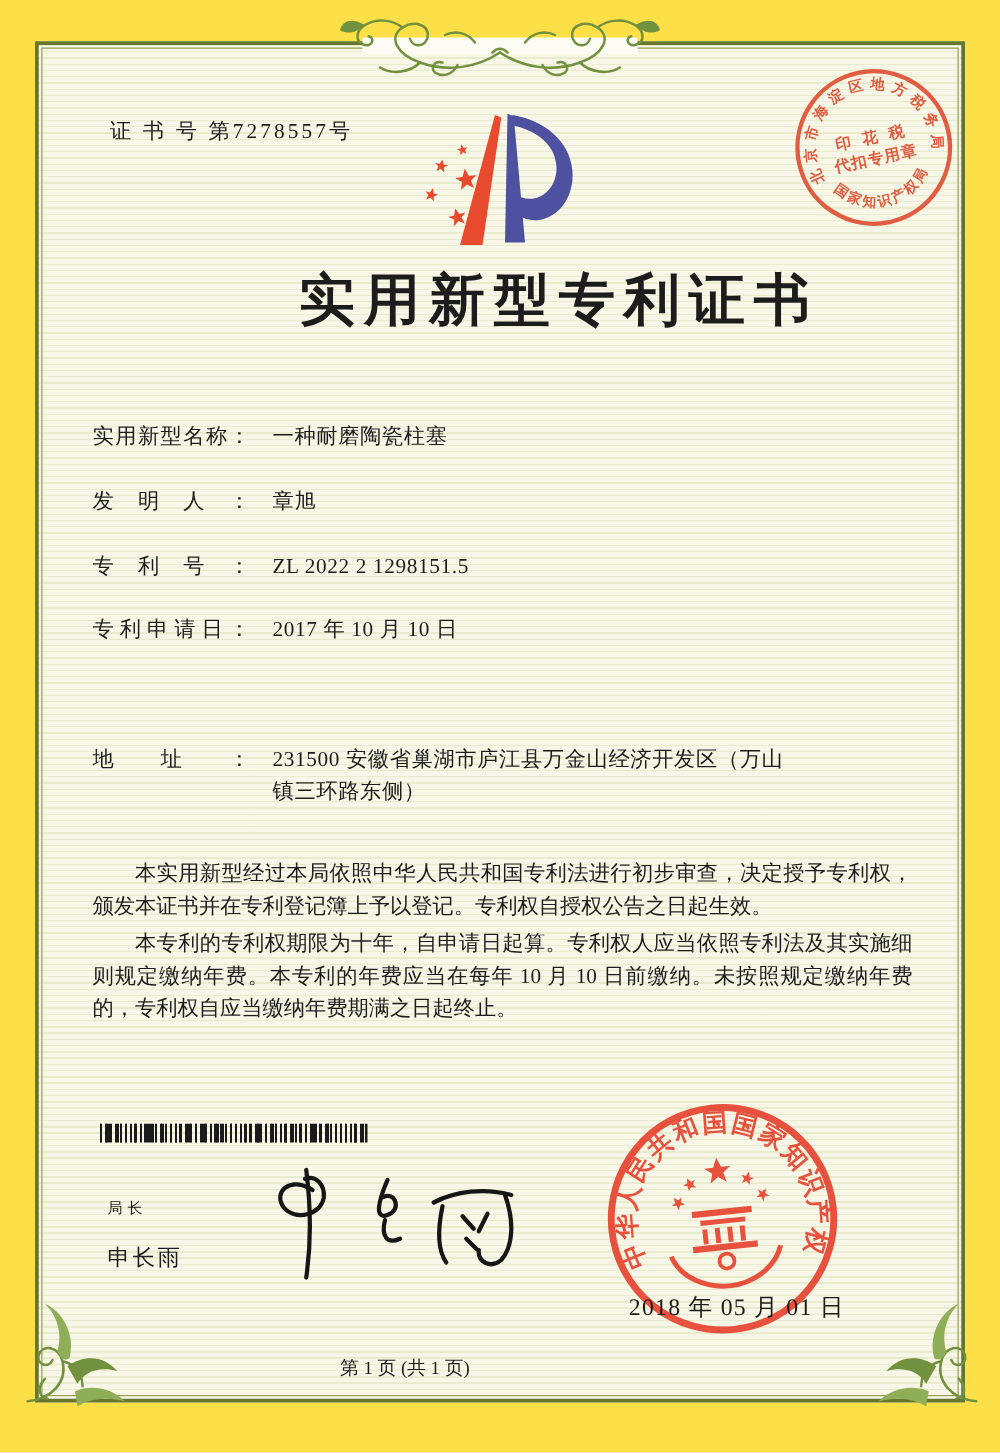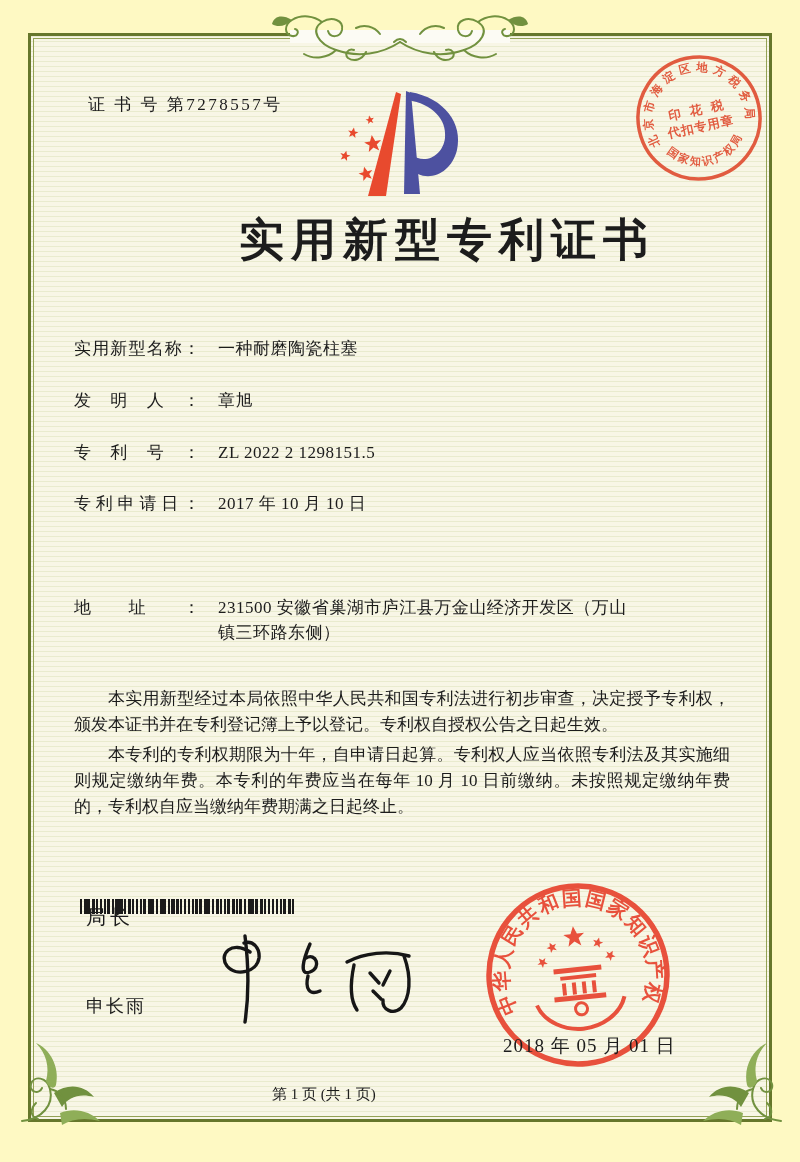--- a/index.html
+++ b/index.html
@@ -1,16 +1,16 @@
 <!DOCTYPE html>
 <html><head>
 <meta charset="utf-8">
 <style>
   html,body{margin:0;padding:0;background:#e8e6de;}
-  #page{position:relative;width:800px;height:1162px;margin:0 auto;background:#fef9c3;
+  #page{position:relative;width:800px;height:1162px;margin:0 auto;background:#fde047;
         font-family:"Liberation Serif","DejaVu Serif",serif;color:#1c1c1c;overflow:hidden;}
   
   #frame{position:absolute;left:28px;top:33px;width:744px;height:1089px;box-sizing:border-box;
          border:3px solid #66772b;
          background:
            repeating-linear-gradient(180deg, rgba(173,192,110,0.20) 0 1px, rgba(0,0,0,0) 1px 5px),
            #f8f6e6;}
   #frame-inner{position:absolute;inset:2px;border:1px solid #93a254;pointer-events:none;}
   .orn{position:absolute;}
   
@@ -32,21 +32,21 @@
   #body-text{position:absolute;left:70px;top:682px;width:664px;font-size:17px;
              line-height:26px;text-align:justify;}
   #body-text p{margin:4px;text-indent:2em;}
   
   #barcode{position:absolute;left:80px;top:899px;width:214px;height:15px;
            background:
              repeating-linear-gradient(90deg,#1a1a1a 0 2px,rgba(0,0,0,0) 2px 4px),
              repeating-linear-gradient(90deg,#1a1a1a 0 1px,rgba(0,0,0,0) 1px 7px),
              repeating-linear-gradient(90deg,rgba(0,0,0,0) 0 5px,#1a1a1a 5px 7px,rgba(0,0,0,0) 7px 11px);}
   
-  #director-title{position:absolute;left:86px;top:904px;font-size:20px;letter-spacing:4px;}
+  #director-title{position:absolute;left:86px;top:958px;font-size:12px;letter-spacing:4px;}
   #director-name{position:absolute;left:86px;top:994px;font-size:18px;letter-spacing:2px;}
   #signature{position:absolute;left:212px;top:930px;}
   
   #tax-stamp{position:absolute;left:633px;top:52px;transform:rotate(-12deg);opacity:.92;}
   #main-seal{position:absolute;left:482px;top:879px;transform:rotate(-6deg);opacity:.9;}
   #seal-date{position:absolute;left:503px;top:1033px;font-size:19px;letter-spacing:1px;z-index:5;}
   
   #footer{position:absolute;left:272px;top:1085px;width:200px;text-align:left;font-size:15px;}
   
   #logo{position:absolute;left:330px;top:76px;}

